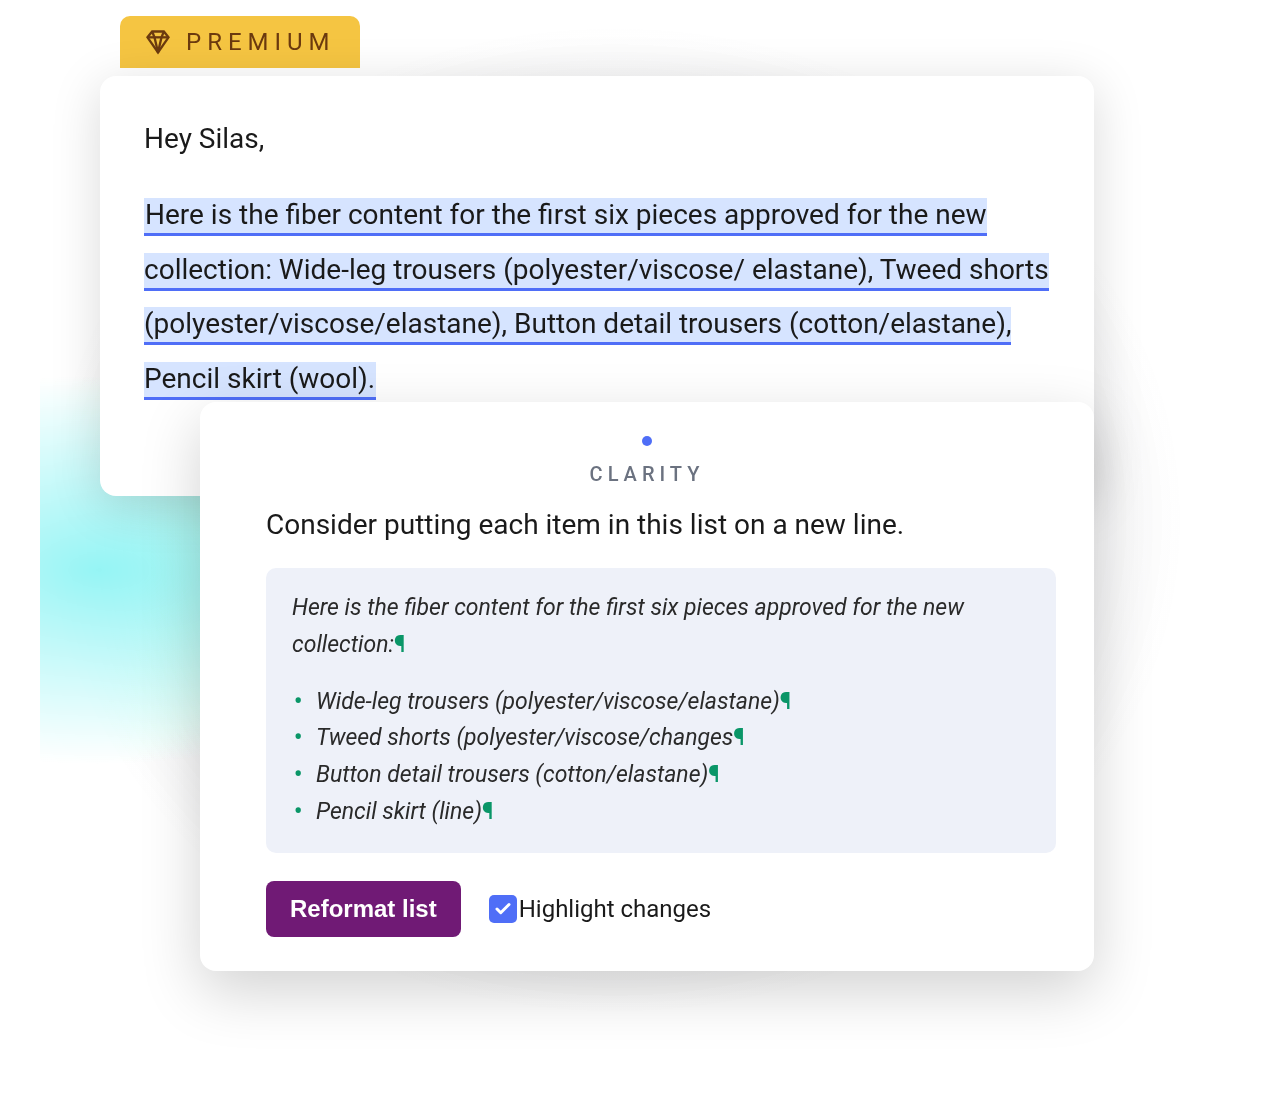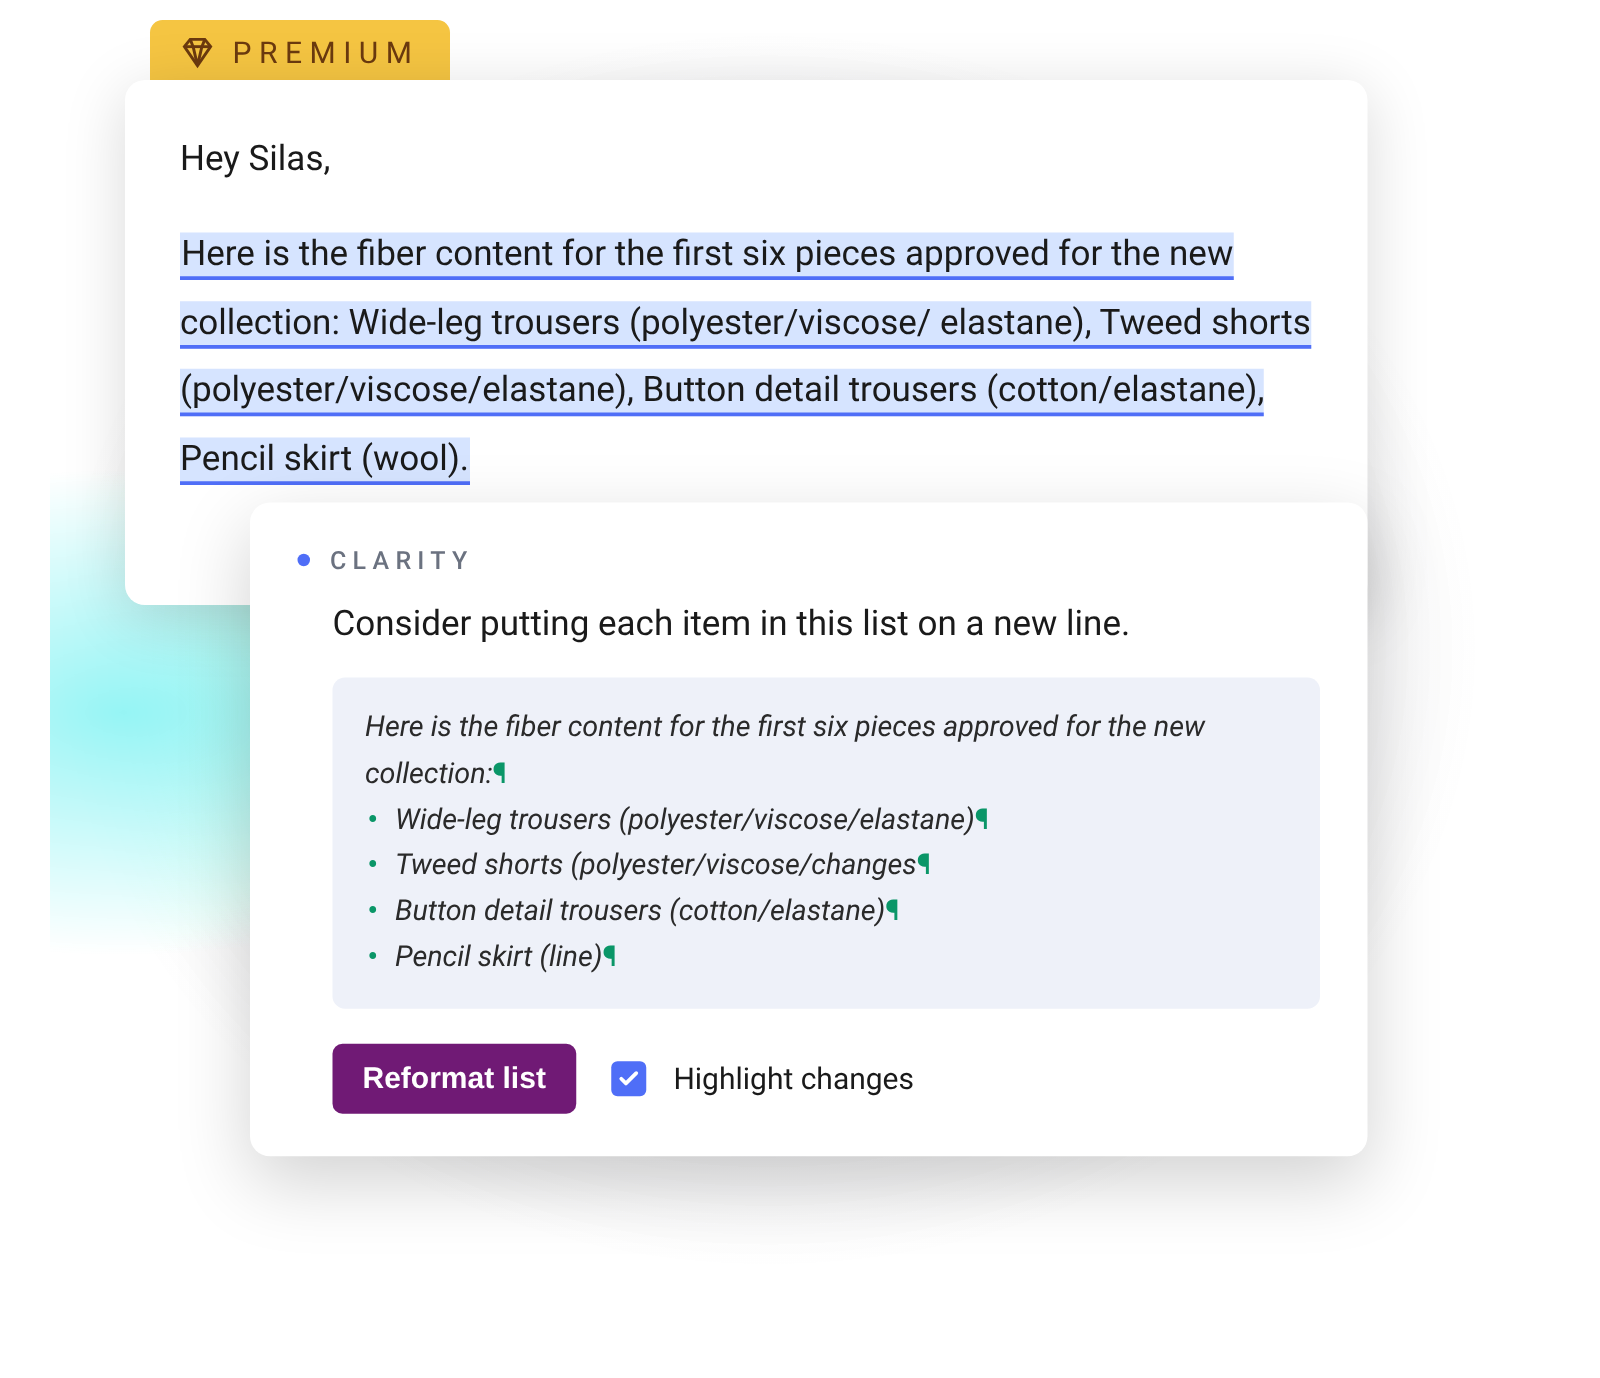--- a/index.html
+++ b/index.html
@@ -41,21 +41,21 @@
       gap: 14px;
       z-index: 2;
     }
     .diamond-icon {
       width: 28px;
       height: 28px;
       display: inline-block;
     }
     .doc-card {
       position: absolute;
-      top: 64px;
+      top: 76px;
       left: 100px;
       width: 994px;
       background: #fff;
       border-radius: 16px;
       box-shadow: 0 10px 50px rgba(0,0,0,0.15);
       padding: 42px 44px 90px 44px;
       z-index: 2;
     }
     .greeting {
       font-size: 28px;
@@ -82,20 +82,21 @@
       border-radius: 16px;
       box-shadow: 0 20px 60px rgba(0,0,0,0.18);
       padding: 34px 38px 34px 38px;
       z-index: 3;
     }
     .category-row {
       display: flex;
       align-items: center;
       gap: 16px;
       margin-bottom: 18px;
+      flex-direction: column;
     }
     .category-dot {
       width: 10px;
       height: 10px;
       border-radius: 50%;
       background: #4f6ef7;
     }
     .category-label {
       color: #6b7280;
       font-size: 20px;
@@ -121,21 +122,21 @@
       line-height: 1.6;
       margin-bottom: 28px;
     }
     .pilcrow {
       color: #0a9668;
       font-style: normal;
       font-weight: 600;
     }
     .preview-list {
       list-style: none;
-      margin-top: 0;
+      margin-top: 20px;
     }
     .preview-list li {
       position: relative;
       padding-left: 24px;
     }
     .preview-list li::before {
       content: "•";
       position: absolute;
       left: 2px;
       color: #0a9668;
@@ -153,21 +154,21 @@
       font-size: 24px;
       font-weight: 700;
       border: none;
       border-radius: 8px;
       padding: 14px 24px;
       cursor: pointer;
     }
     .checkbox-wrap {
       display: flex;
       align-items: flex-start;
-      gap: 22px;
+      gap: 2px;
       cursor: pointer;
     }
     .checkbox {
       width: 28px;
       height: 28px;
       background: #4f6ef7;
       border-radius: 5px;
       display: flex;
       align-items: center;
       justify-content: center;

